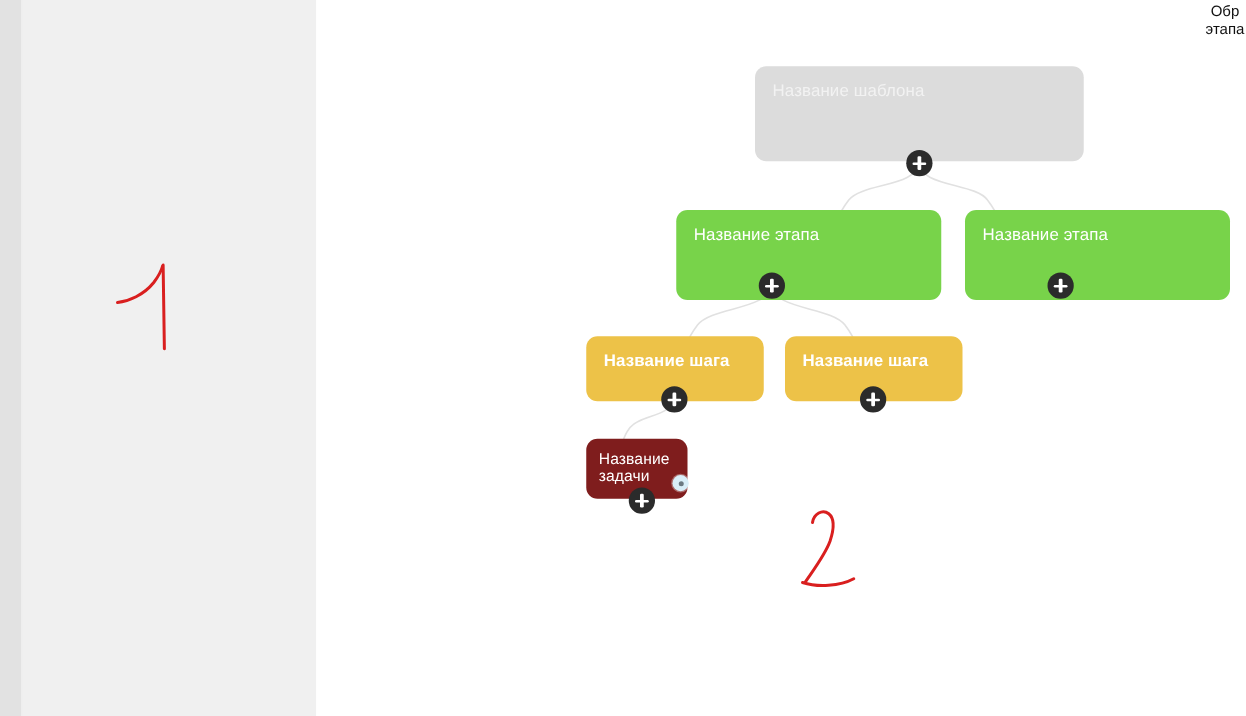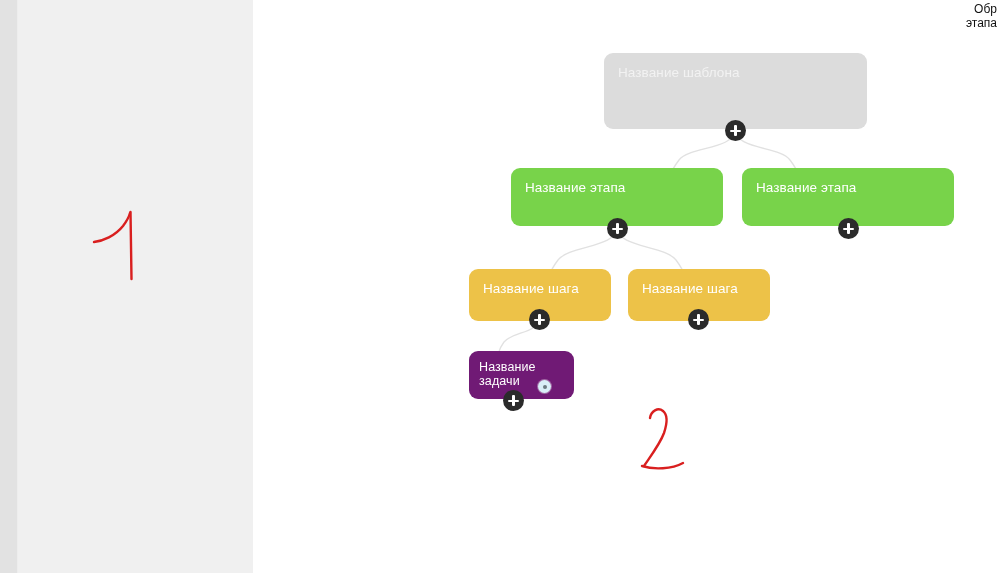--- a/index.html
+++ b/index.html
@@ -63,34 +63,36 @@
   }
   .node-template {
     left: 604px; top: 53px;
     width: 263px; height: 76px;
     background: #dcdcdc;
     color: #f2f2f2;
   }
   .node-stage {
     background: #7ed957;
     background: #78d34a;
-    height: 58px;
+    height: 72px;
+    margin-left: 30px;
   }
   .node-stage-1 { left: 511px; top: 168px; width: 212px; }
   .node-stage-2 { left: 742px; top: 168px; width: 212px; }
   .node-step {
     background: #edc248;
     height: 52px;
+    font-weight: bold;
   }
   .node-step-1 { left: 469px; top: 269px; width: 142px; }
   .node-step-2 { left: 628px; top: 269px; width: 142px; }
   .node-task {
     left: 469px; top: 351px;
-    width: 105px; height: 48px;
-    background: #701a75;
+    width: 81px; height: 48px;
+    background: #7f1d1d;
     padding: 9px 10px 0 10px;
     font-size: 12.5px;
     line-height: 14px;
   }
 
   
   .plus-btn {
     position: absolute;
     width: 21px; height: 21px;
     border-radius: 50%;
@@ -145,21 +147,21 @@
   }
   .corner-note {
     position: absolute;
     right: 0; top: 2px;
     width: 34px;
     overflow: hidden;
     font-size: 12px;
     line-height: 14px;
     color: #111111;
     white-space: nowrap;
-    text-align: right;
+    text-align: center;
   }
   .corner-note span { display: block; }
 </style>
 </head>
 <body>
 
 <div class="rail-dark"></div>
 <div class="sidebar-panel"></div>
 <div class="sidebar-seam"></div>
 

